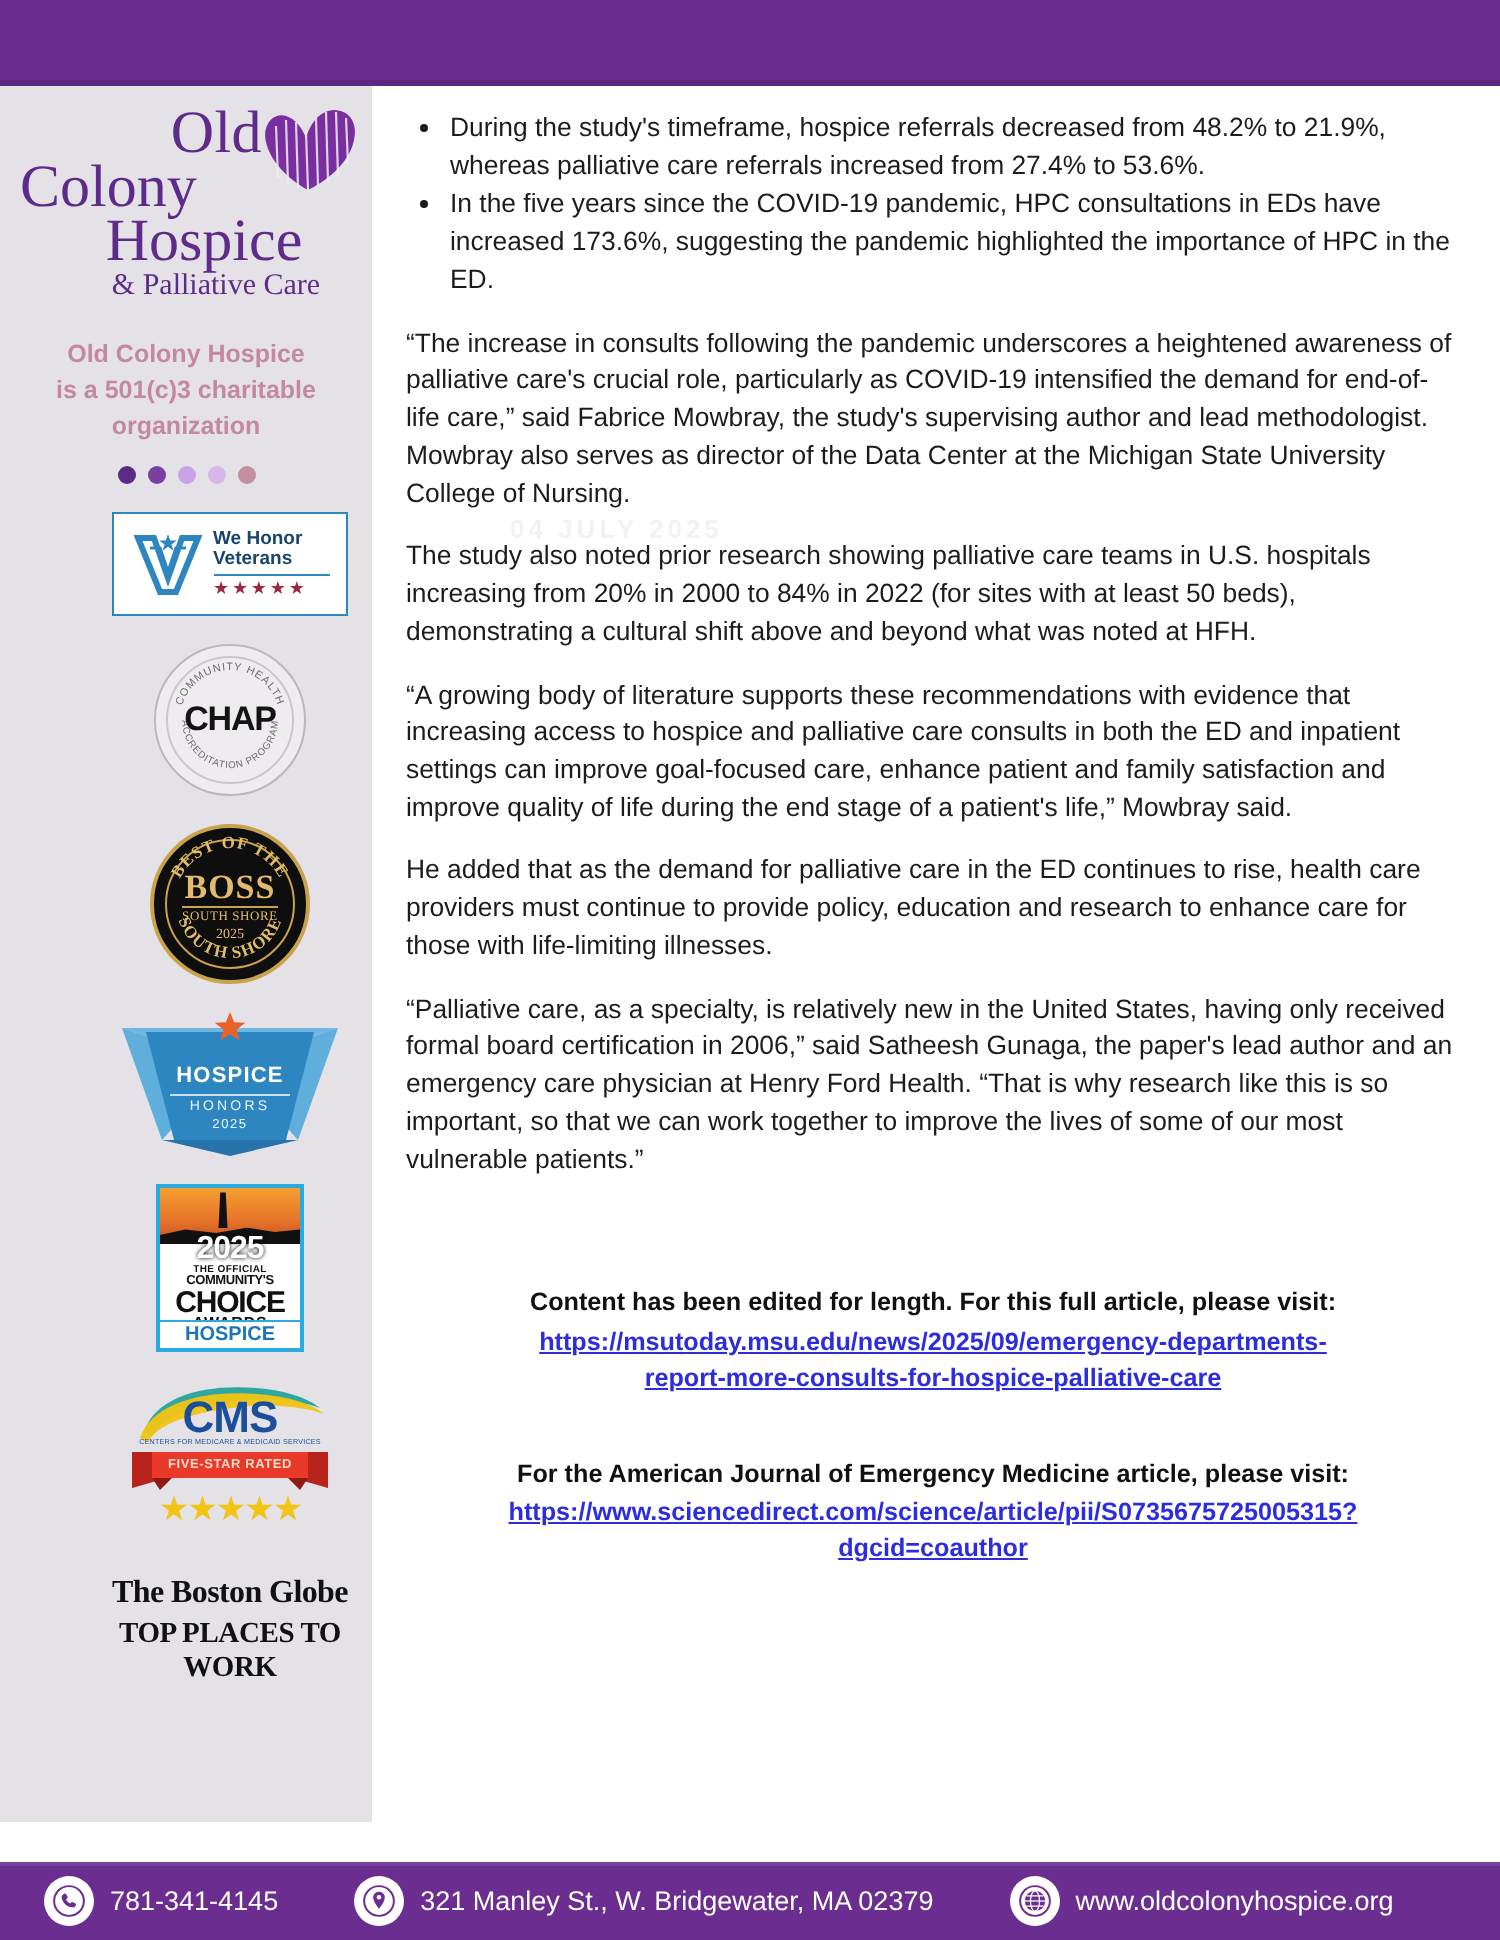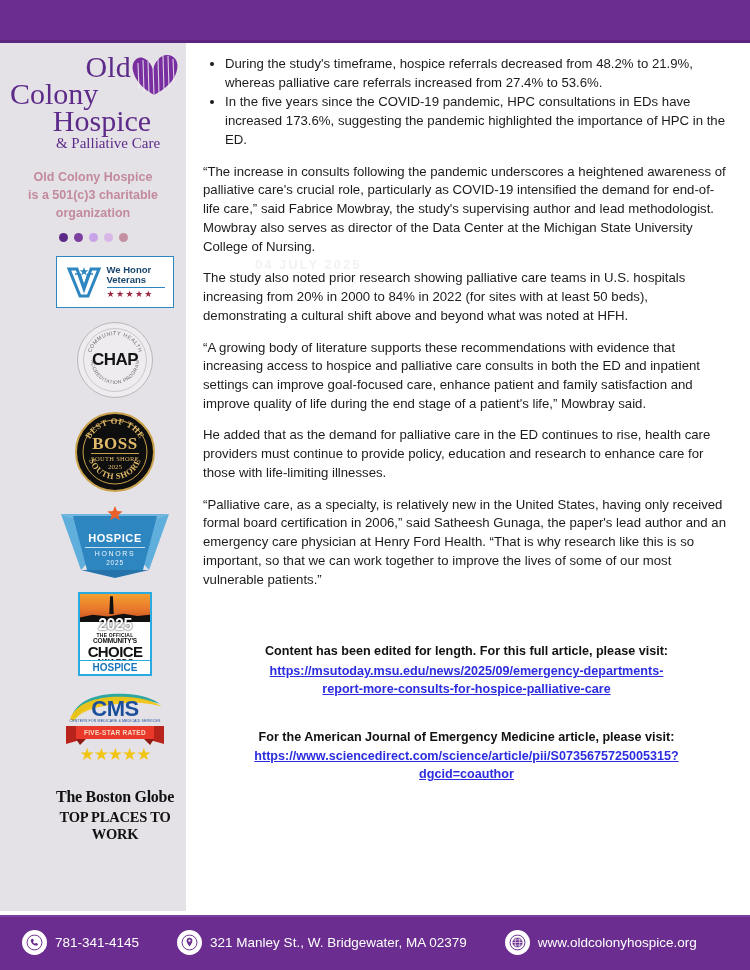--- a/index.html
+++ b/index.html
@@ -122,21 +122,21 @@
   .watermark{position:absolute;left:255px;top:257px;font-size:13px;font-weight:bold;
     color:#F2F2F2;letter-spacing:2px;pointer-events:none;}
 
   .linkblock{text-align:center;margin-top:54px;}
   .linkblock2{text-align:center;margin-top:30px;}
   .lb-title{font-size:12.6px;font-weight:bold;color:#111;line-height:1.4;}
   .lb-url{font-size:12.6px;font-weight:bold;color:#2C2CE0;text-decoration:underline;
     display:block;margin-top:2px;line-height:1.42;word-break:break-all;}
 
   
-  .footer{position:absolute;left:0;bottom:0;width:750px;height:55px;background:#6B2D8F;
+  .footer{position:absolute;left:0;bottom:0;width:750px;height:39px;background:#6B2D8F;
     display:flex;align-items:center;}
   .f-item{display:flex;align-items:center;gap:8px;color:#fff;font-size:13.5px;}
   .f-i1{margin-left:22px;}
   .f-i2{margin-left:38px;}
   .f-i3{margin-left:38px;}
   .f-ico{width:25px;height:25px;border-radius:50%;background:#fff;display:flex;align-items:center;
     justify-content:center;flex:0 0 auto;}
   .footer-rule{position:absolute;left:0;top:0;width:750px;height:2px;background:#7C3F9E;}
 </style>
 </head>

